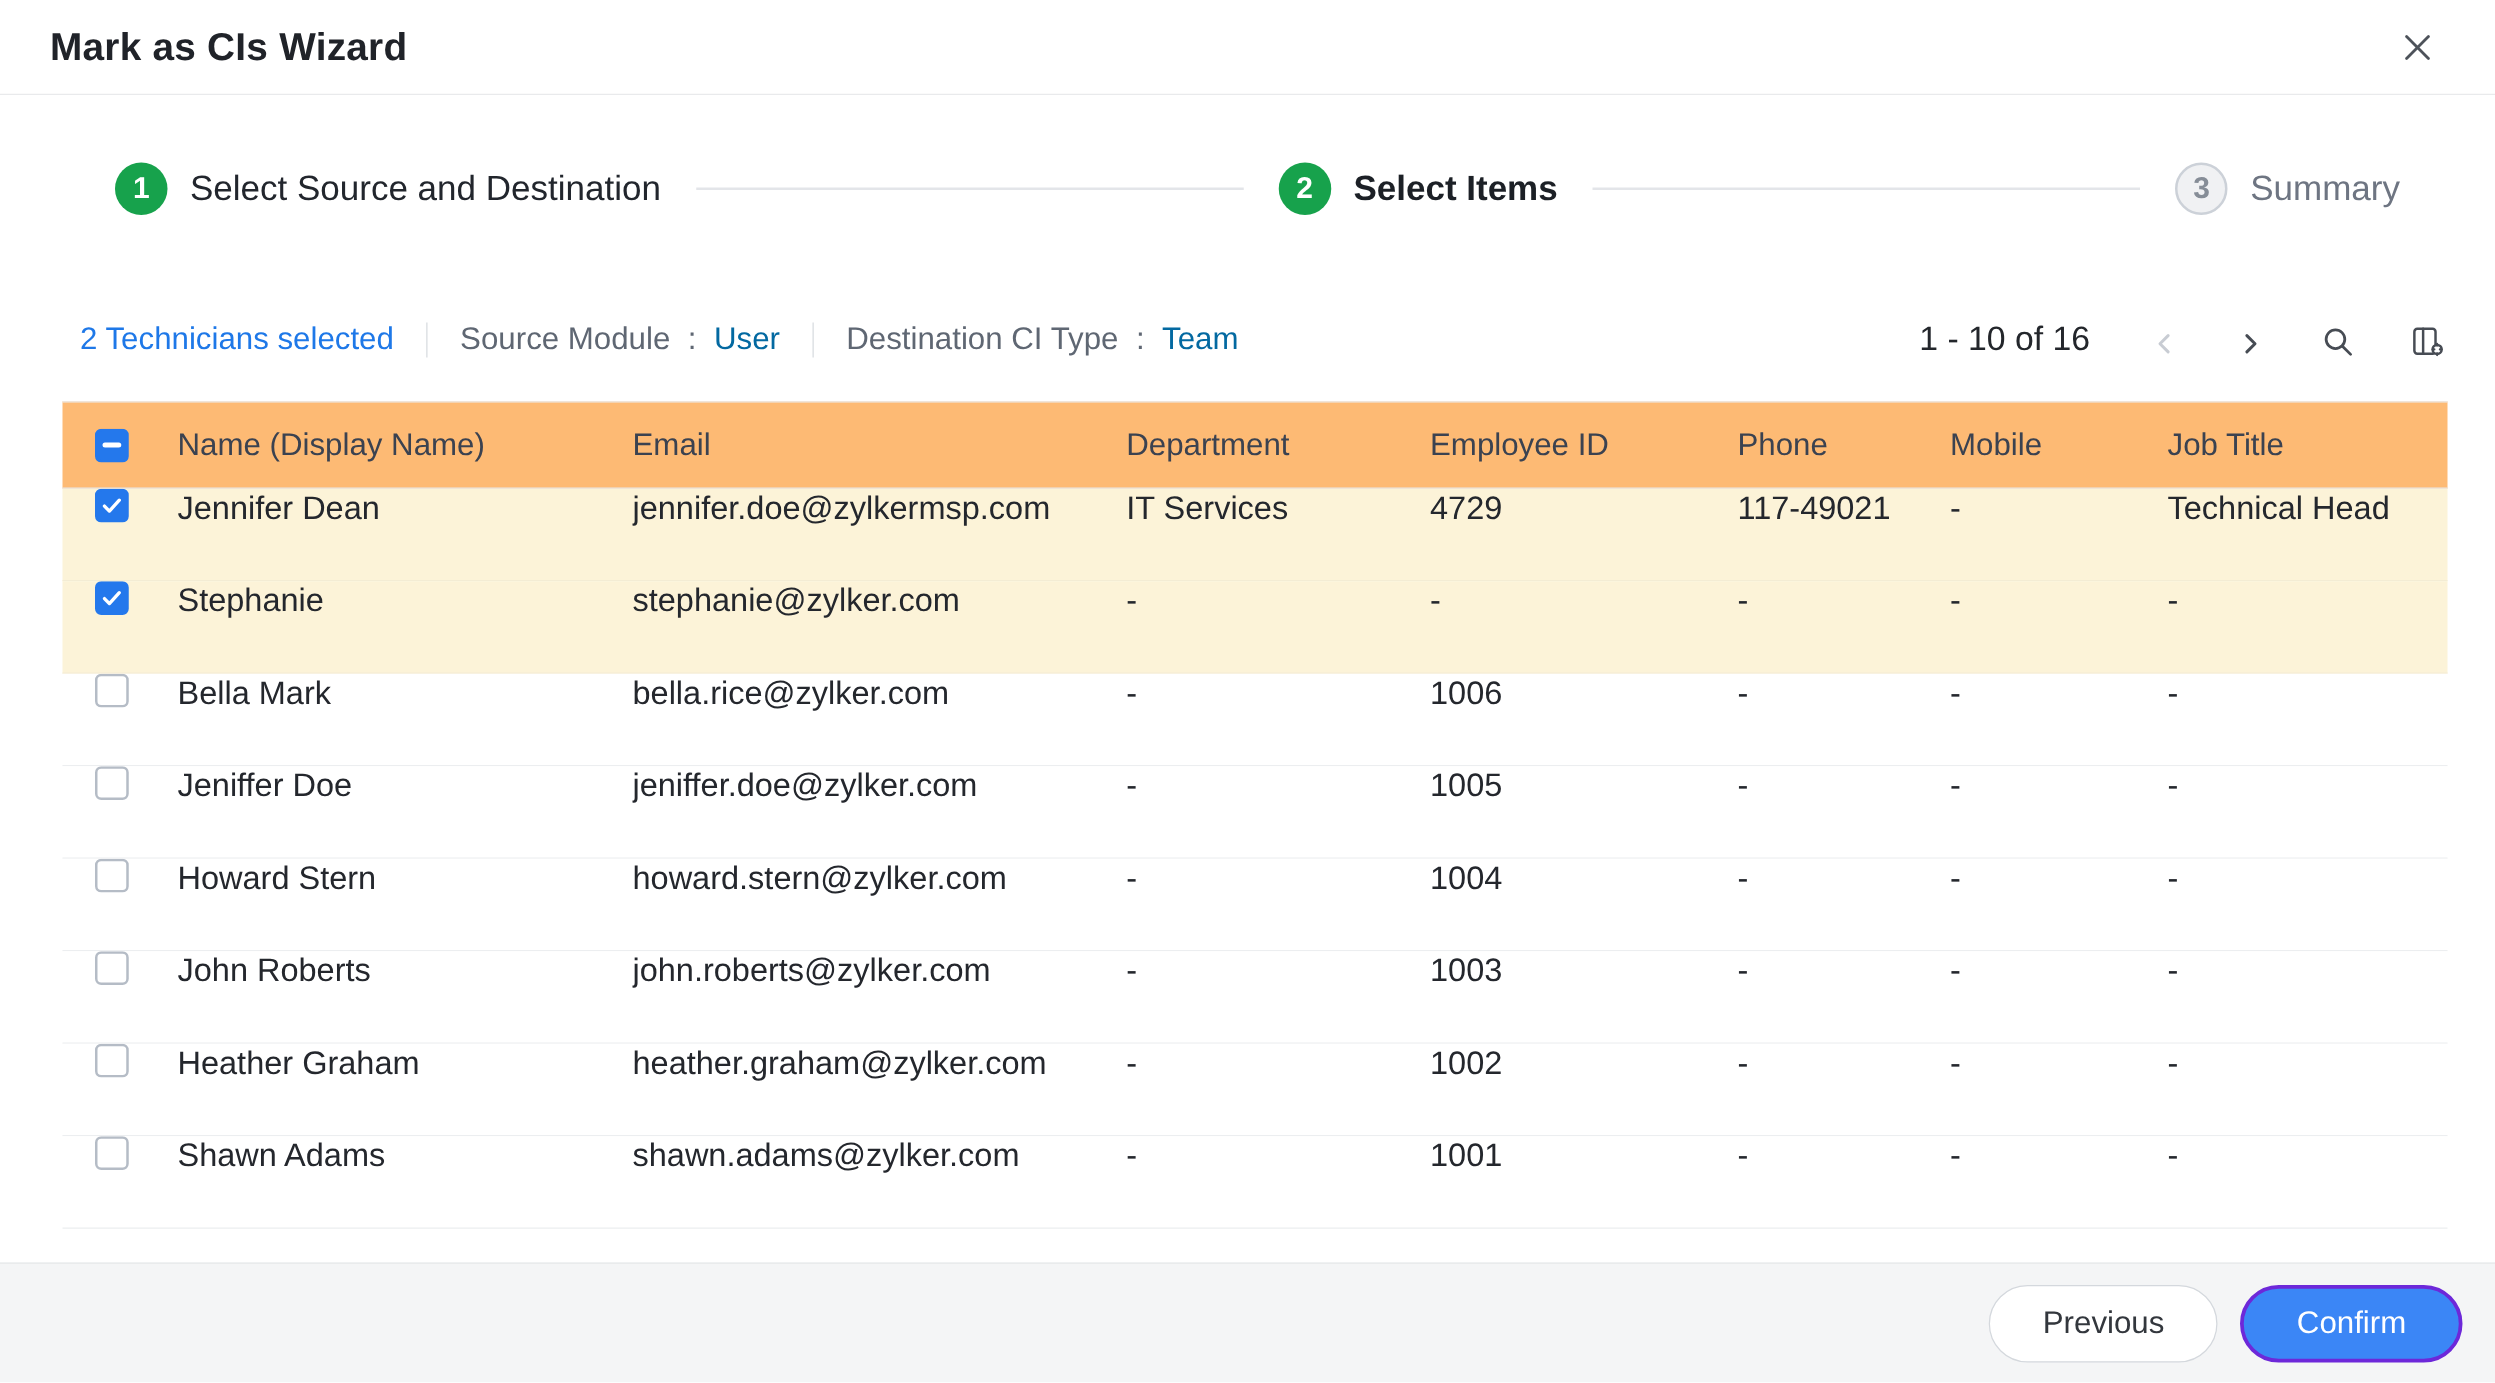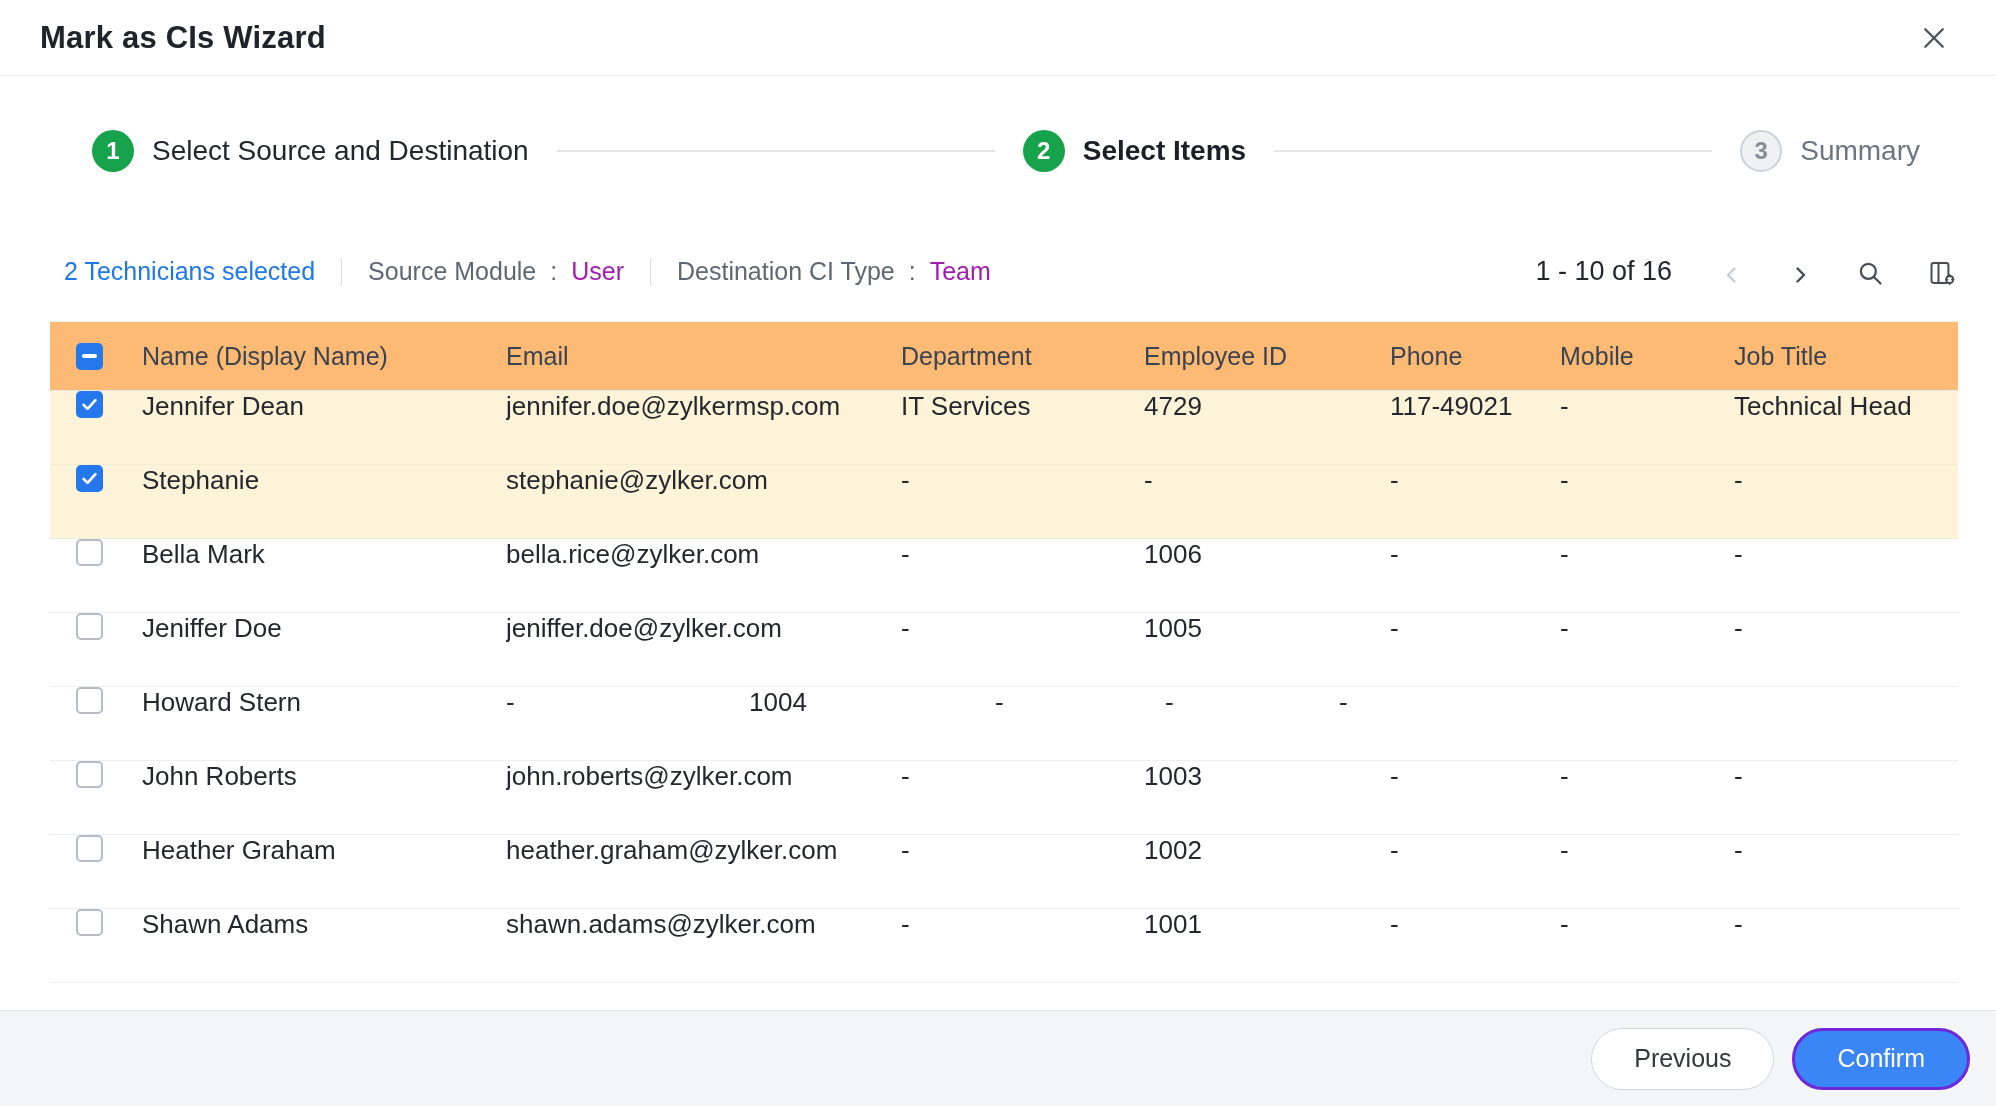--- a/index.html
+++ b/index.html
@@ -46,21 +46,21 @@
     margin-top:84px; padding:0 40px 0 64px;
     display:flex; align-items:center; justify-content:space-between;
     font-size:25px; flex:0 0 auto;
   }
   .toolbar-left { display:flex; align-items:center; }
   .selection-link { color:#1e78e8; cursor:pointer; }
   .v-divider { width:1px; height:28px; background:#d8dbdf; margin:0 26px; }
   .meta-pair { display:flex; align-items:center; gap:14px; white-space:nowrap; }
   .meta-label { color:#5f6773; }
   .meta-colon { color:#5f6773; }
-  .meta-value { color:#a21caf; }
+  .meta-value { color:#0369a1; }
   .toolbar-right { display:flex; align-items:flex-end; gap:44px; }
   .page-count { font-size:27px; color:#23262b; margin-right:4px; }
   .icon-btn { background:none; border:none; cursor:pointer; display:flex; align-items:center; justify-content:center; padding:0; }
 
   
   .table { margin:34px 38px 0 50px; flex:0 0 auto; }
   .thead {
     display:flex; align-items:center; height:70px;
     background:#fdba74; border-top:1px solid #eceef1; border-bottom:1px solid #e6e8ec;
     font-size:25px; color:#3b4250;
@@ -269,20 +269,21 @@
           <div class="cell col-empid">1005</div>
           <div class="cell col-phone">-</div>
           <div class="cell col-mobile">-</div>
           <div class="cell col-job">-</div>
         </div>
         <div class="trow">
           <div class="cell col-cb">
             <span class="checkbox"></span>
           </div>
           <div class="cell col-name">Howard Stern</div>
+          <div class="cell col-email">howard.stern@zylker.com</div>
           <div class="cell col-dept">-</div>
           <div class="cell col-empid">1004</div>
           <div class="cell col-phone">-</div>
           <div class="cell col-mobile">-</div>
           <div class="cell col-job">-</div>
         </div>
         <div class="trow">
           <div class="cell col-cb">
             <span class="checkbox"></span>
           </div>

